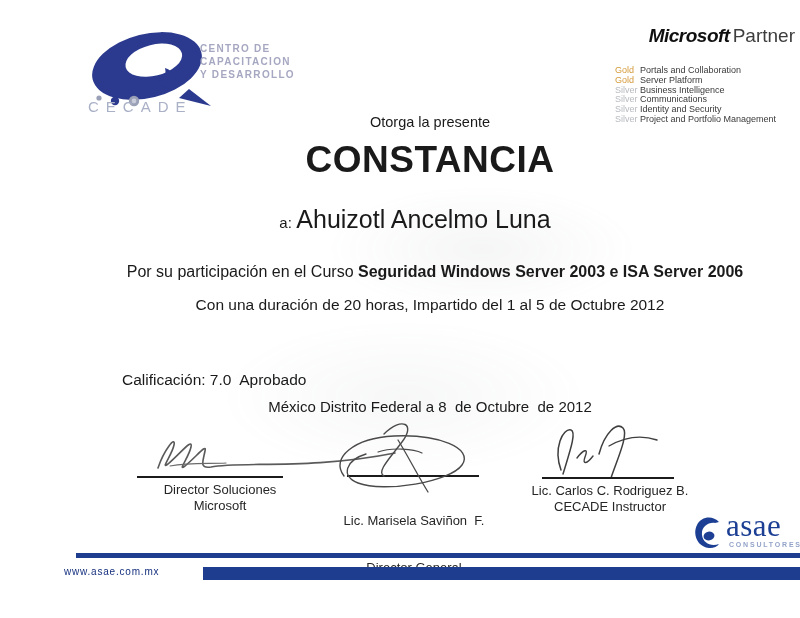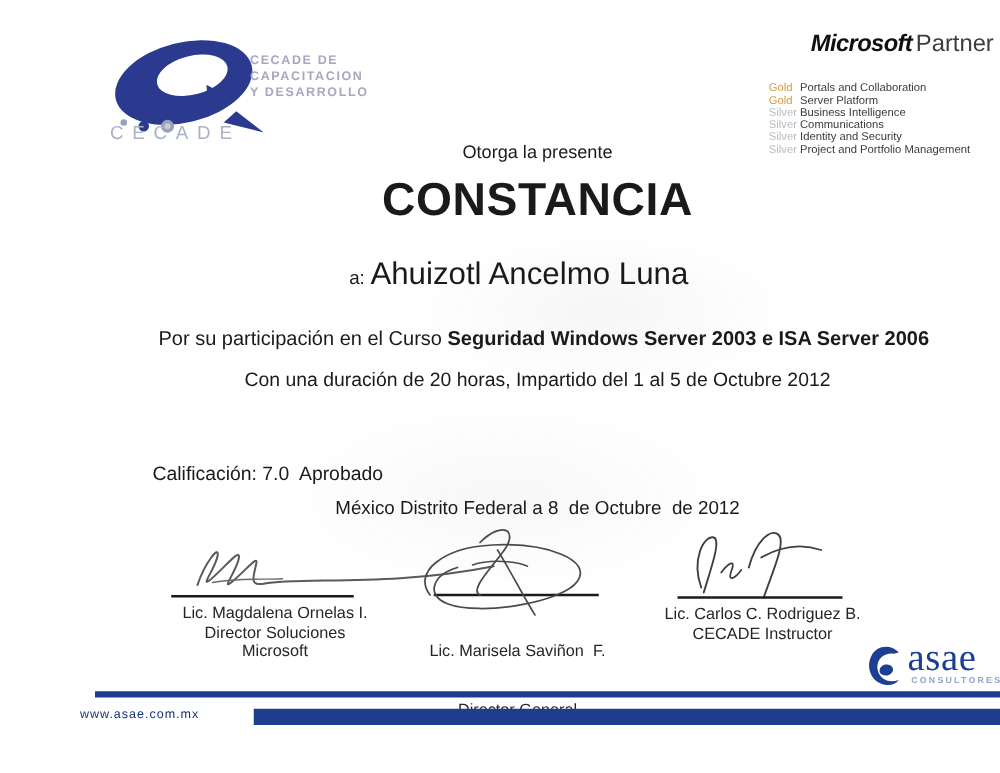--- a/index.html
+++ b/index.html
@@ -96,21 +96,21 @@
         <ellipse cx="70" cy="36" rx="29" ry="15.5" fill="#ffffff"></ellipse>
       </g>
       <path d="M80,42 c9,3 13,11 7,17 c-5,5 -13,2 -15,-5 c6,2 10,-3 8,-12 z" fill="#2b3a8e"></path>
       <path d="M104,63 L126,80 L94,72 z" fill="#2b3a8e"></path>
       <circle cx="14" cy="72" r="2.6" fill="#9aa0b5"></circle>
       <circle cx="30" cy="75" r="4.2" fill="#2b3a8e"></circle>
       <circle cx="49" cy="75" r="5.2" fill="#9aa0b5"></circle>
       <circle cx="49" cy="75" r="2.4" fill="#c8ccda"></circle>
     </svg>
     <div class="cecade-tagline">
-      <div>CECADE DE</div>
+      <div>CENTRO DE</div>
       <div>CAPACITACION</div>
       <div>Y DESARROLLO</div>
     </div>
     <div class="cecade-word">CECADE</div>
   </div>
 
   <div class="mspartner">
     <div class="mp-title">
       <span class="mp-brand">Microsoft</span><span class="mp-suffix">Partner</span>
     </div>
@@ -141,21 +141,20 @@
   <div class="grade-line pre">Calificación: 7.0  Aprobado</div>
 
   <div class="cline date-line pre">México Distrito Federal a 8  de Octubre  de 2012</div>
 
   <svg class="sig-svg" style="left:140px; top:430px;" width="260" height="46" viewBox="0 0 260 46">
     <path d="M18,38 C24,20 36,5 34,15 C32,25 20,40 28,34 C40,24 53,7 51,17 C49,27 37,42 45,36 C57,26 67,13 65,21 C63,31 59,39 71,37 C100,31 170,40 255,23" stroke="#5a5a5a" stroke-width="1.6"></path>
     <path d="M30,36 C50,32 70,34 86,33" stroke="#6a6a6a" stroke-width="1.1"></path>
   </svg>
   <div class="sigline" style="left:137px; top:476px; width:146px;"></div>
   <div class="sigtext" style="left:130px; top:482px; width:180px;">
-    <div>Lic. Magdalena Ornelas I.</div>
     <div>Director Soluciones</div>
     <div>Microsoft</div>
   </div>
 
   <svg class="sig-svg" style="left:322px; top:420px; z-index:3;" width="170" height="80" viewBox="0 0 170 80">
     <path d="M62,14 C80,-4 94,4 80,22 C68,38 54,52 62,56" stroke="#4a4a4a" stroke-width="1.4"></path>
     <path d="M22,56 C8,38 32,18 72,16 C116,14 152,28 140,45 C128,62 62,73 36,63 C18,56 24,40 44,34" stroke="#4a4a4a" stroke-width="1.4"></path>
     <path d="M56,32 C70,27 92,29 100,33" stroke="#4a4a4a" stroke-width="1.2"></path>
     <path d="M76,20 C86,36 96,56 106,72" stroke="#4a4a4a" stroke-width="1.3"></path>
   </svg>

